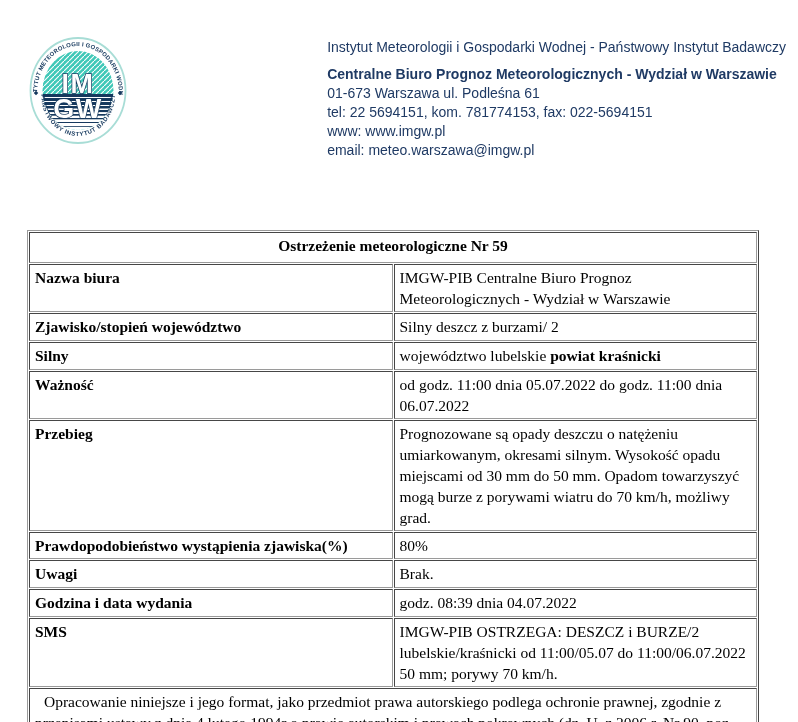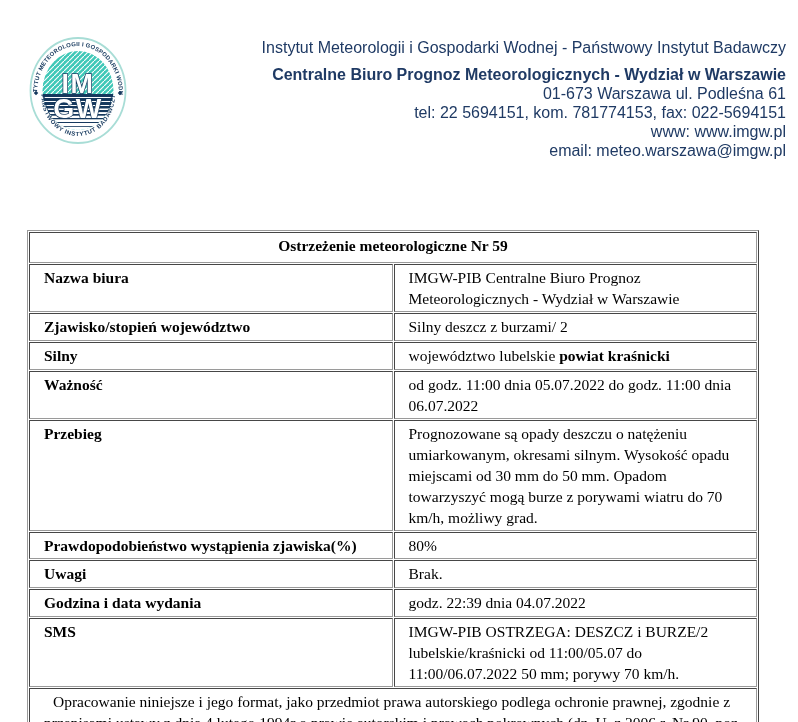--- a/index.html
+++ b/index.html
@@ -1,31 +1,31 @@
 <!DOCTYPE html>
 <html><head>
 <meta charset="utf-8">
 <style>
   html,body{margin:0;padding:0;background:#ffffff;}
   .page{position:relative;width:798px;height:722px;background:#ffffff;overflow:hidden;
         font-family:"Liberation Serif",serif;}
 
   
   .logo-wrap{position:absolute;left:29px;top:36px;width:98px;height:110px;}
-  .org-header{position:absolute;top:38px;right:12px;text-align:right;
-              font-family:"Liberation Sans",sans-serif;font-size:16px;line-height:19px;
+  .org-header{position:absolute;top:38px;right:12px;text-align:left;
+              font-family:"Liberation Sans",sans-serif;font-size:14px;line-height:19px;
               color:#1f3a64;}
   .org-header .bold{font-weight:bold;margin-top:8px;}
 
   
   table.warning-table{position:absolute;left:27px;top:230px;width:732px;
         border-collapse:separate;border-spacing:1px;border:1px outset #9a9a9a;
         background:#ffffff;table-layout:fixed;}
   table.warning-table td{border:1px inset #9a9a9a;vertical-align:top;
-        font-size:15.5px;line-height:21px;color:#000;padding:2px 14px;background:#fff;
+        font-size:15.5px;line-height:21px;color:#000;padding:2px 5px;background:#fff;
         overflow:hidden;}
   td.title-cell{text-align:center;font-weight:bold;font-size:17px;color:#e80b0b;
         height:25px;vertical-align:middle;}
   td.label-cell{width:186px;font-weight:bold;}
   tr.row-single td{height:22px;}
   .seg-bold{font-weight:bold;margin-top:17px;}
   td.footer-cell{padding:3px 6px 6px 6px;}
   td.footer-cell p{margin:0;text-indent:9px;line-height:21px;}
 
   
@@ -131,21 +131,21 @@
       <td class="value-cell">80%</td>
     </tr>
 
     <tr class="row-single">
       <td class="label-cell">Uwagi</td>
       <td class="value-cell">Brak.</td>
     </tr>
 
     <tr class="row-single">
       <td class="label-cell">Godzina i data wydania</td>
-      <td class="value-cell">godz. 22:39 dnia 04.07.2022</td>
+      <td class="value-cell">godz. 08:39 dnia 04.07.2022</td>
     </tr>
 
     <tr>
       <td class="label-cell">SMS</td>
       <td class="value-cell">IMGW-PIB OSTRZEGA: DESZCZ i BURZE/2 lubelskie/kraśnicki od 11:00/05.07 do 11:00/06.07.2022 50 mm; porywy 70 km/h.</td>
     </tr>
 
     <tr>
       <td colspan="2" class="footer-cell">
         <p>Opracowanie niniejsze i jego format, jako przedmiot prawa autorskiego podlega ochronie prawnej, zgodnie z przepisami ustawy z dnia 4 lutego 1994r o prawie autorskim i prawach pokrewnych (dz. U. z 2006 r. Nr 90, poz. 631 z późn. zm.).</p>

